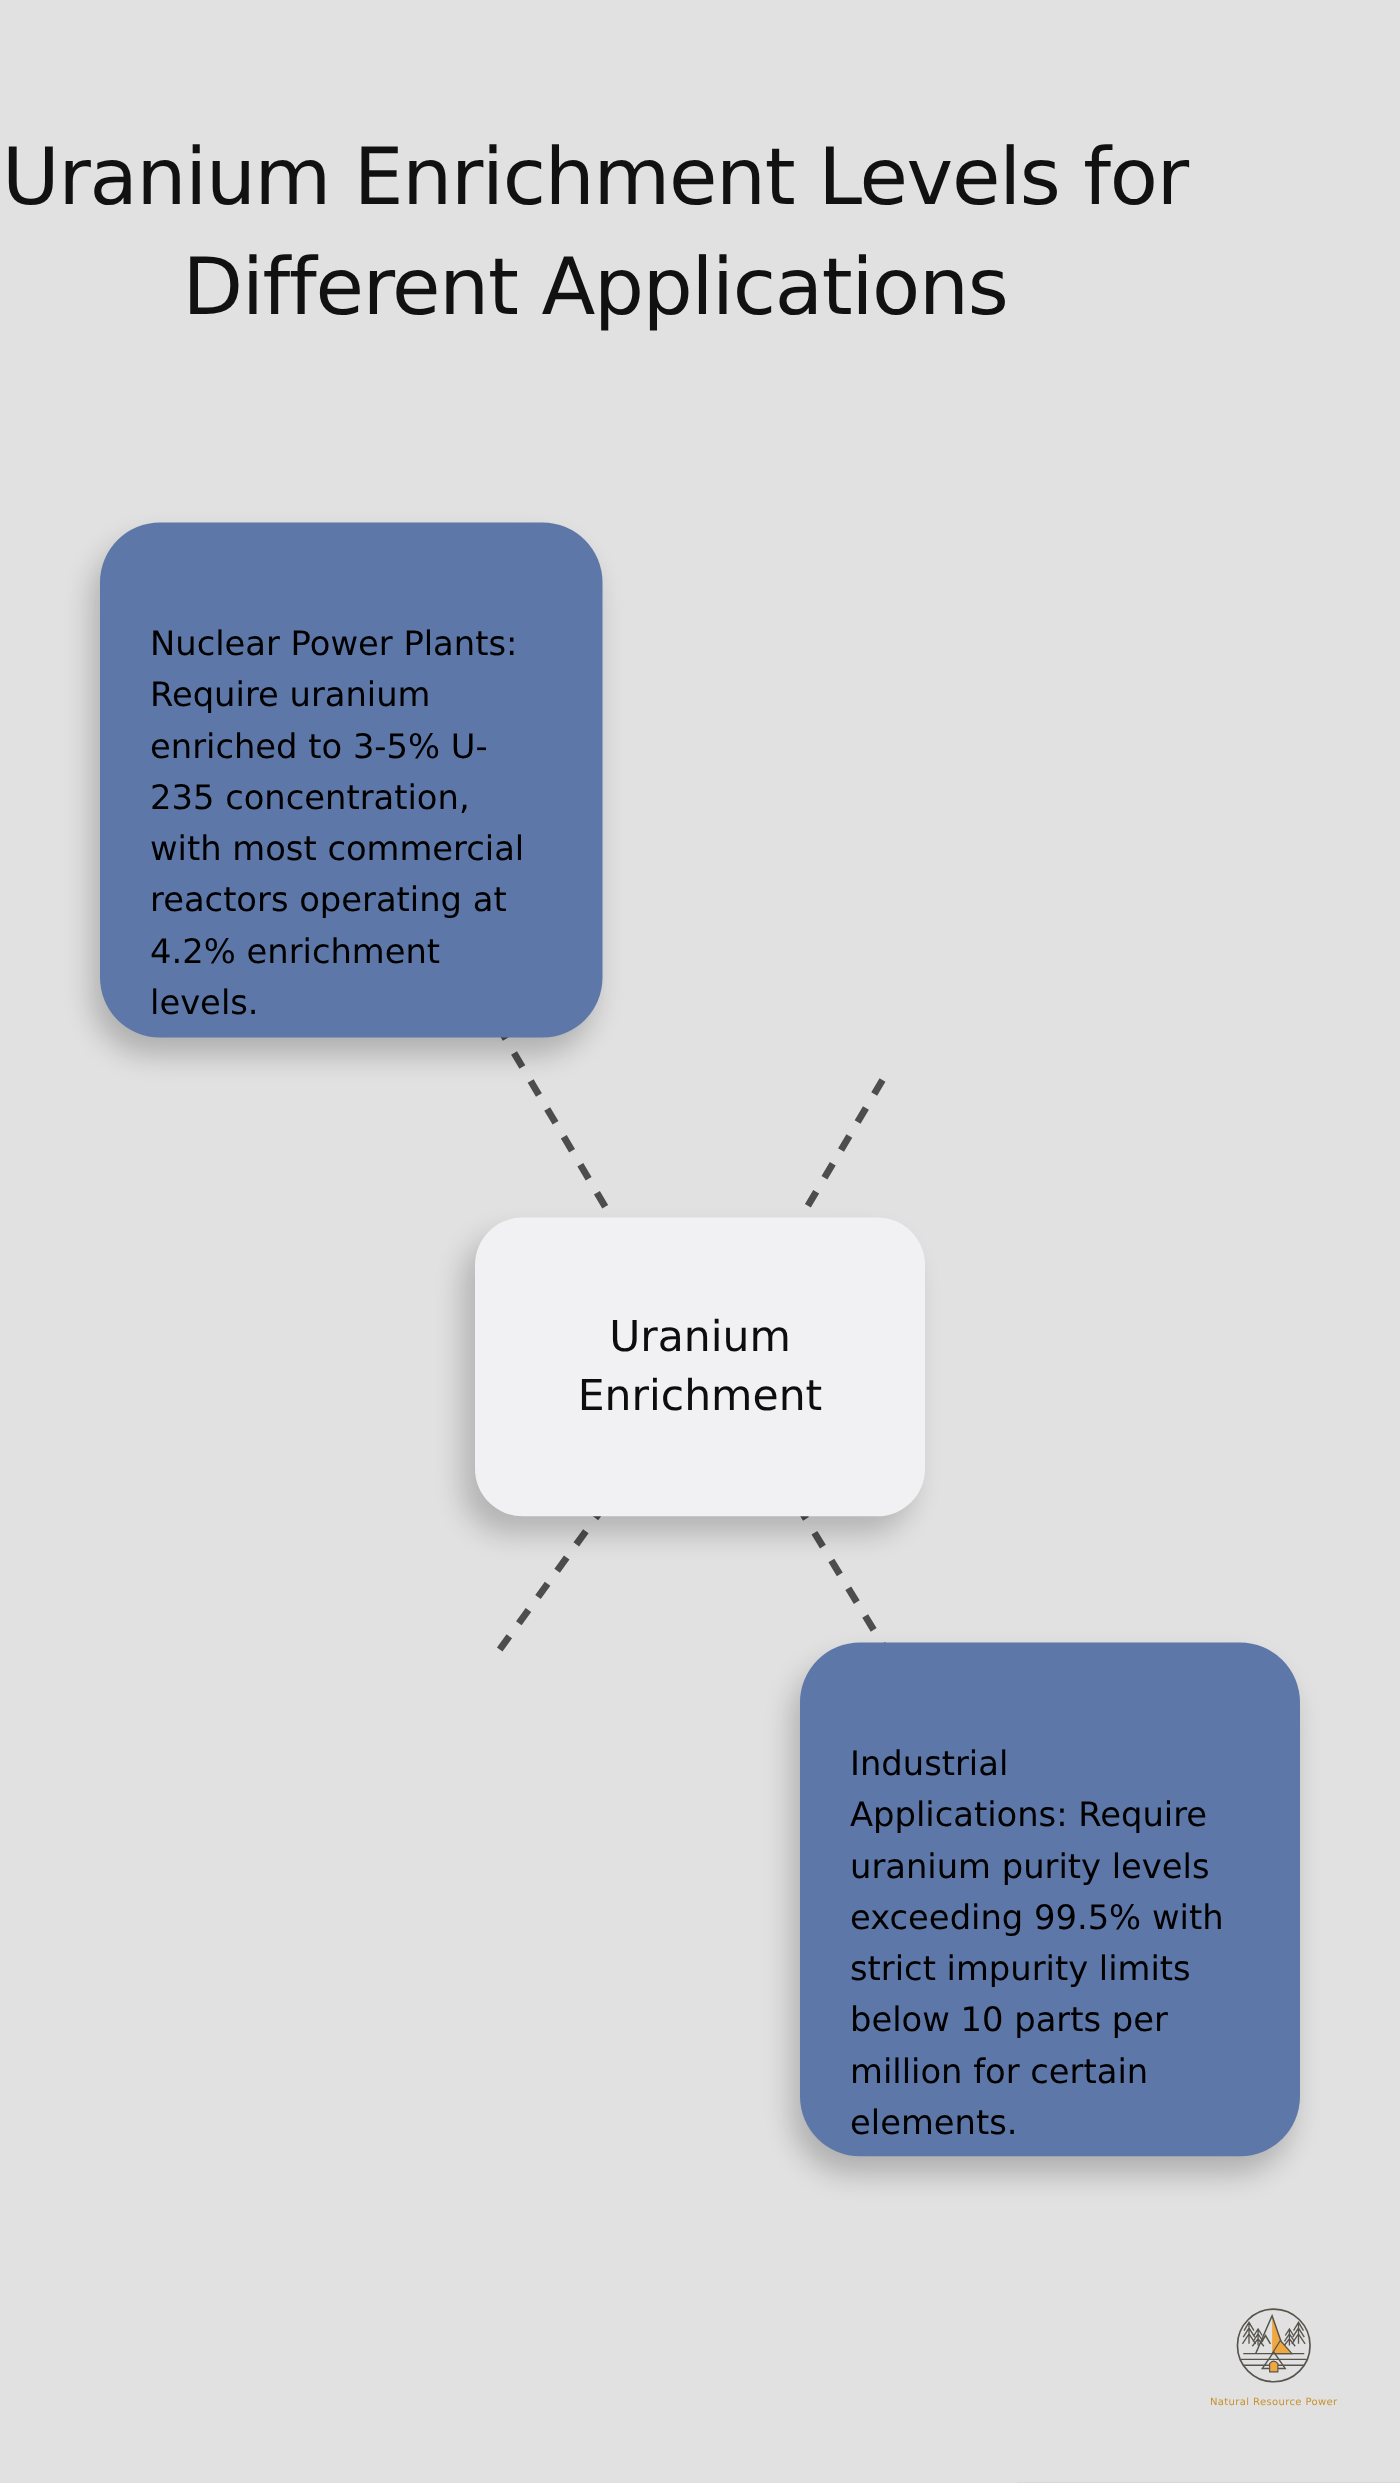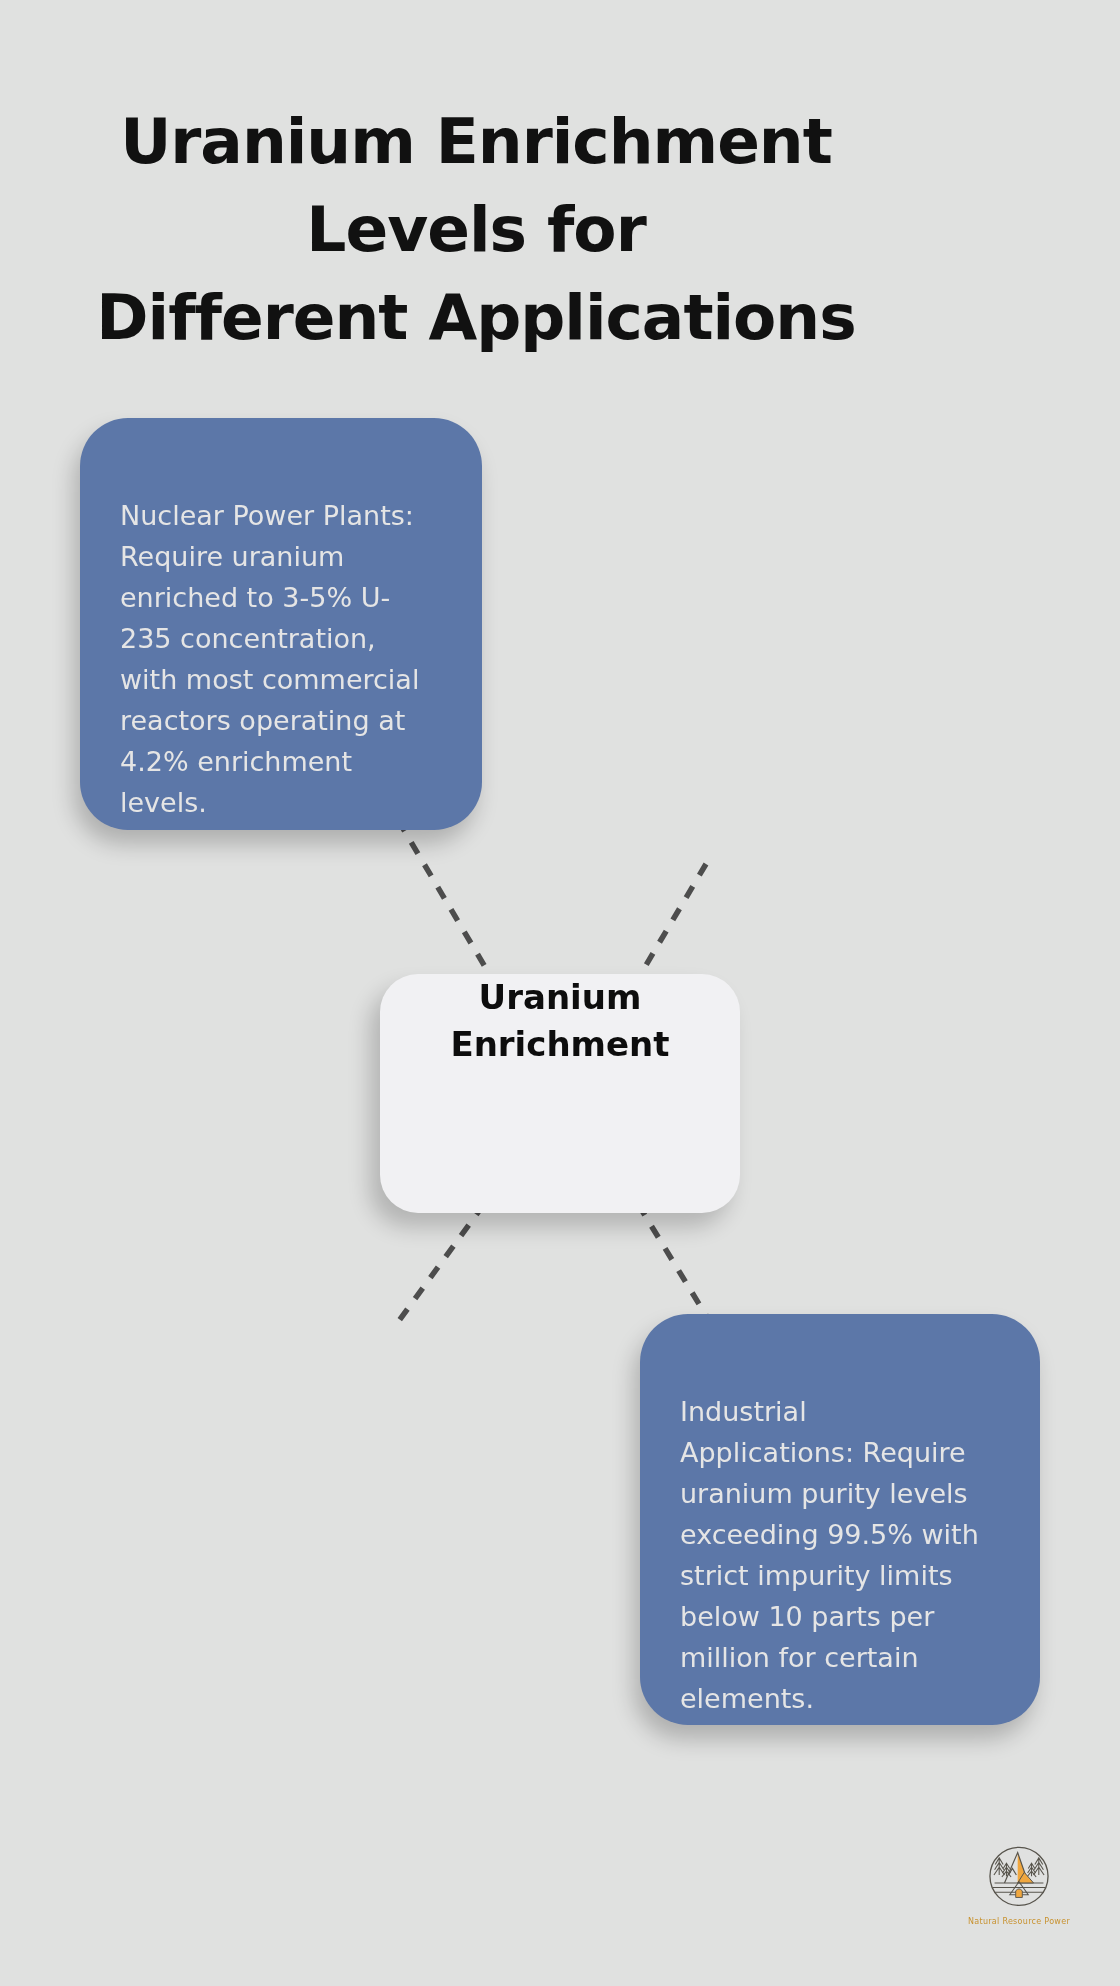--- a/index.html
+++ b/index.html
@@ -9,58 +9,58 @@
     margin:0 auto;
     background:#e0e1e0;
     font-family:"DejaVu Sans","Liberation Sans",sans-serif;
     overflow:hidden;
   }
   .title{
     position:absolute;
     left:0;top:98px;width:952px;
     text-align:center;
     font-size:63px;
-    font-weight:700;
+    font-weight:400;
     letter-spacing:-1px;
     line-height:88px;
     color:#111;
     white-space:pre-line;
   }
   .connector-layer{
     position:absolute;left:0;top:0;width:1120px;height:1986px;
     z-index:1;
   }
   .card{
     position:absolute;
     z-index:2;
     background:#5c77a8;
     border-radius:48px;
     box-shadow:-6px 14px 22px rgba(0,0,0,0.22);
-    color:#e5e5e5;
+    color:#000000;
     font-size:27px;
     line-height:41px;
     white-space:pre-line;
     box-sizing:border-box;
     padding:36px 28px 36px 40px;
   }
   .card-top-left{left:80px;top:418px;width:402px;height:412px;}
   .card-top-right{left:642px;top:423px;width:396px;height:450px;}
   .card-bottom-left{left:80px;top:1315px;width:402px;height:368px;}
   .card-bottom-right{left:640px;top:1314px;width:400px;height:411px;}
   .center-node{
     position:absolute;
     z-index:3;
     left:380px;top:974px;width:360px;height:239px;
     background:#f1f1f3;
     border-radius:38px;
     box-shadow:-10px 14px 22px rgba(0,0,0,0.20);
-    display:flex;align-items:flex-start;justify-content:center;
+    display:flex;align-items:center;justify-content:center;
     text-align:center;
     font-size:34px;
-    font-weight:700;
+    font-weight:400;
     line-height:47px;
     color:#0d0d0d;
     white-space:pre-line;
   }
   .logo{
     position:absolute;
     z-index:2;
     left:952px;top:1842px;width:134px;
     text-align:center;
   }

